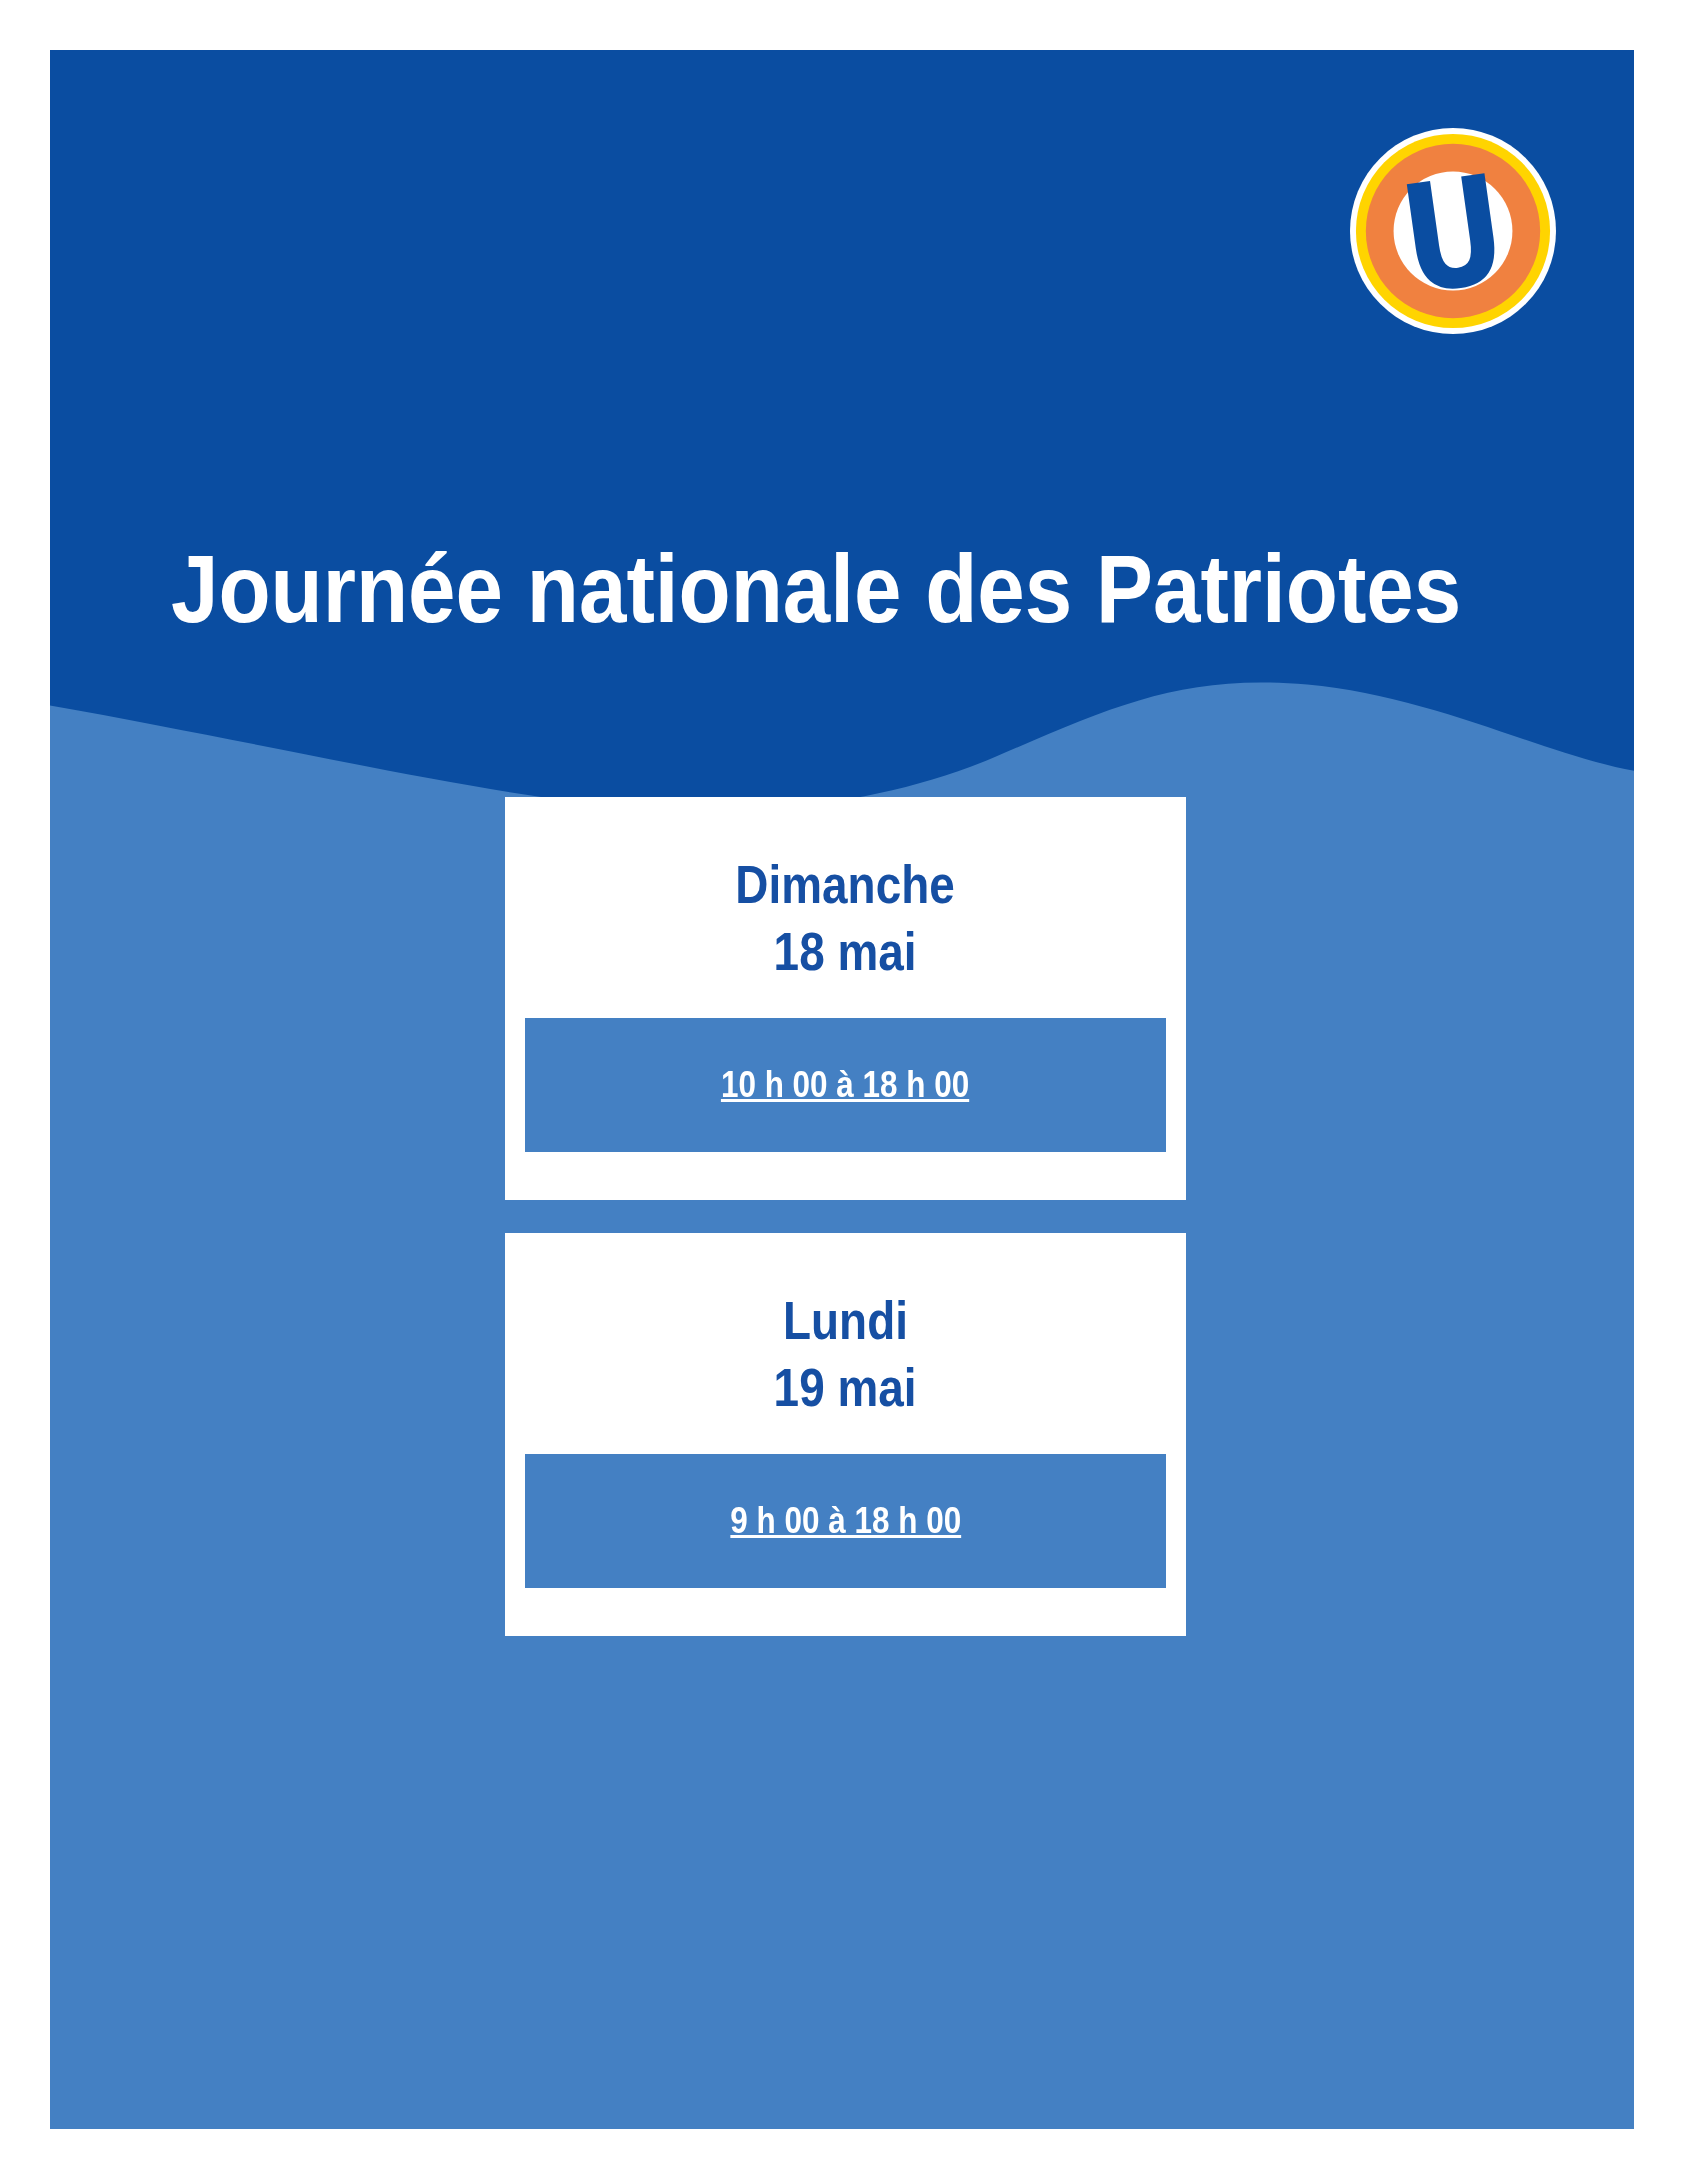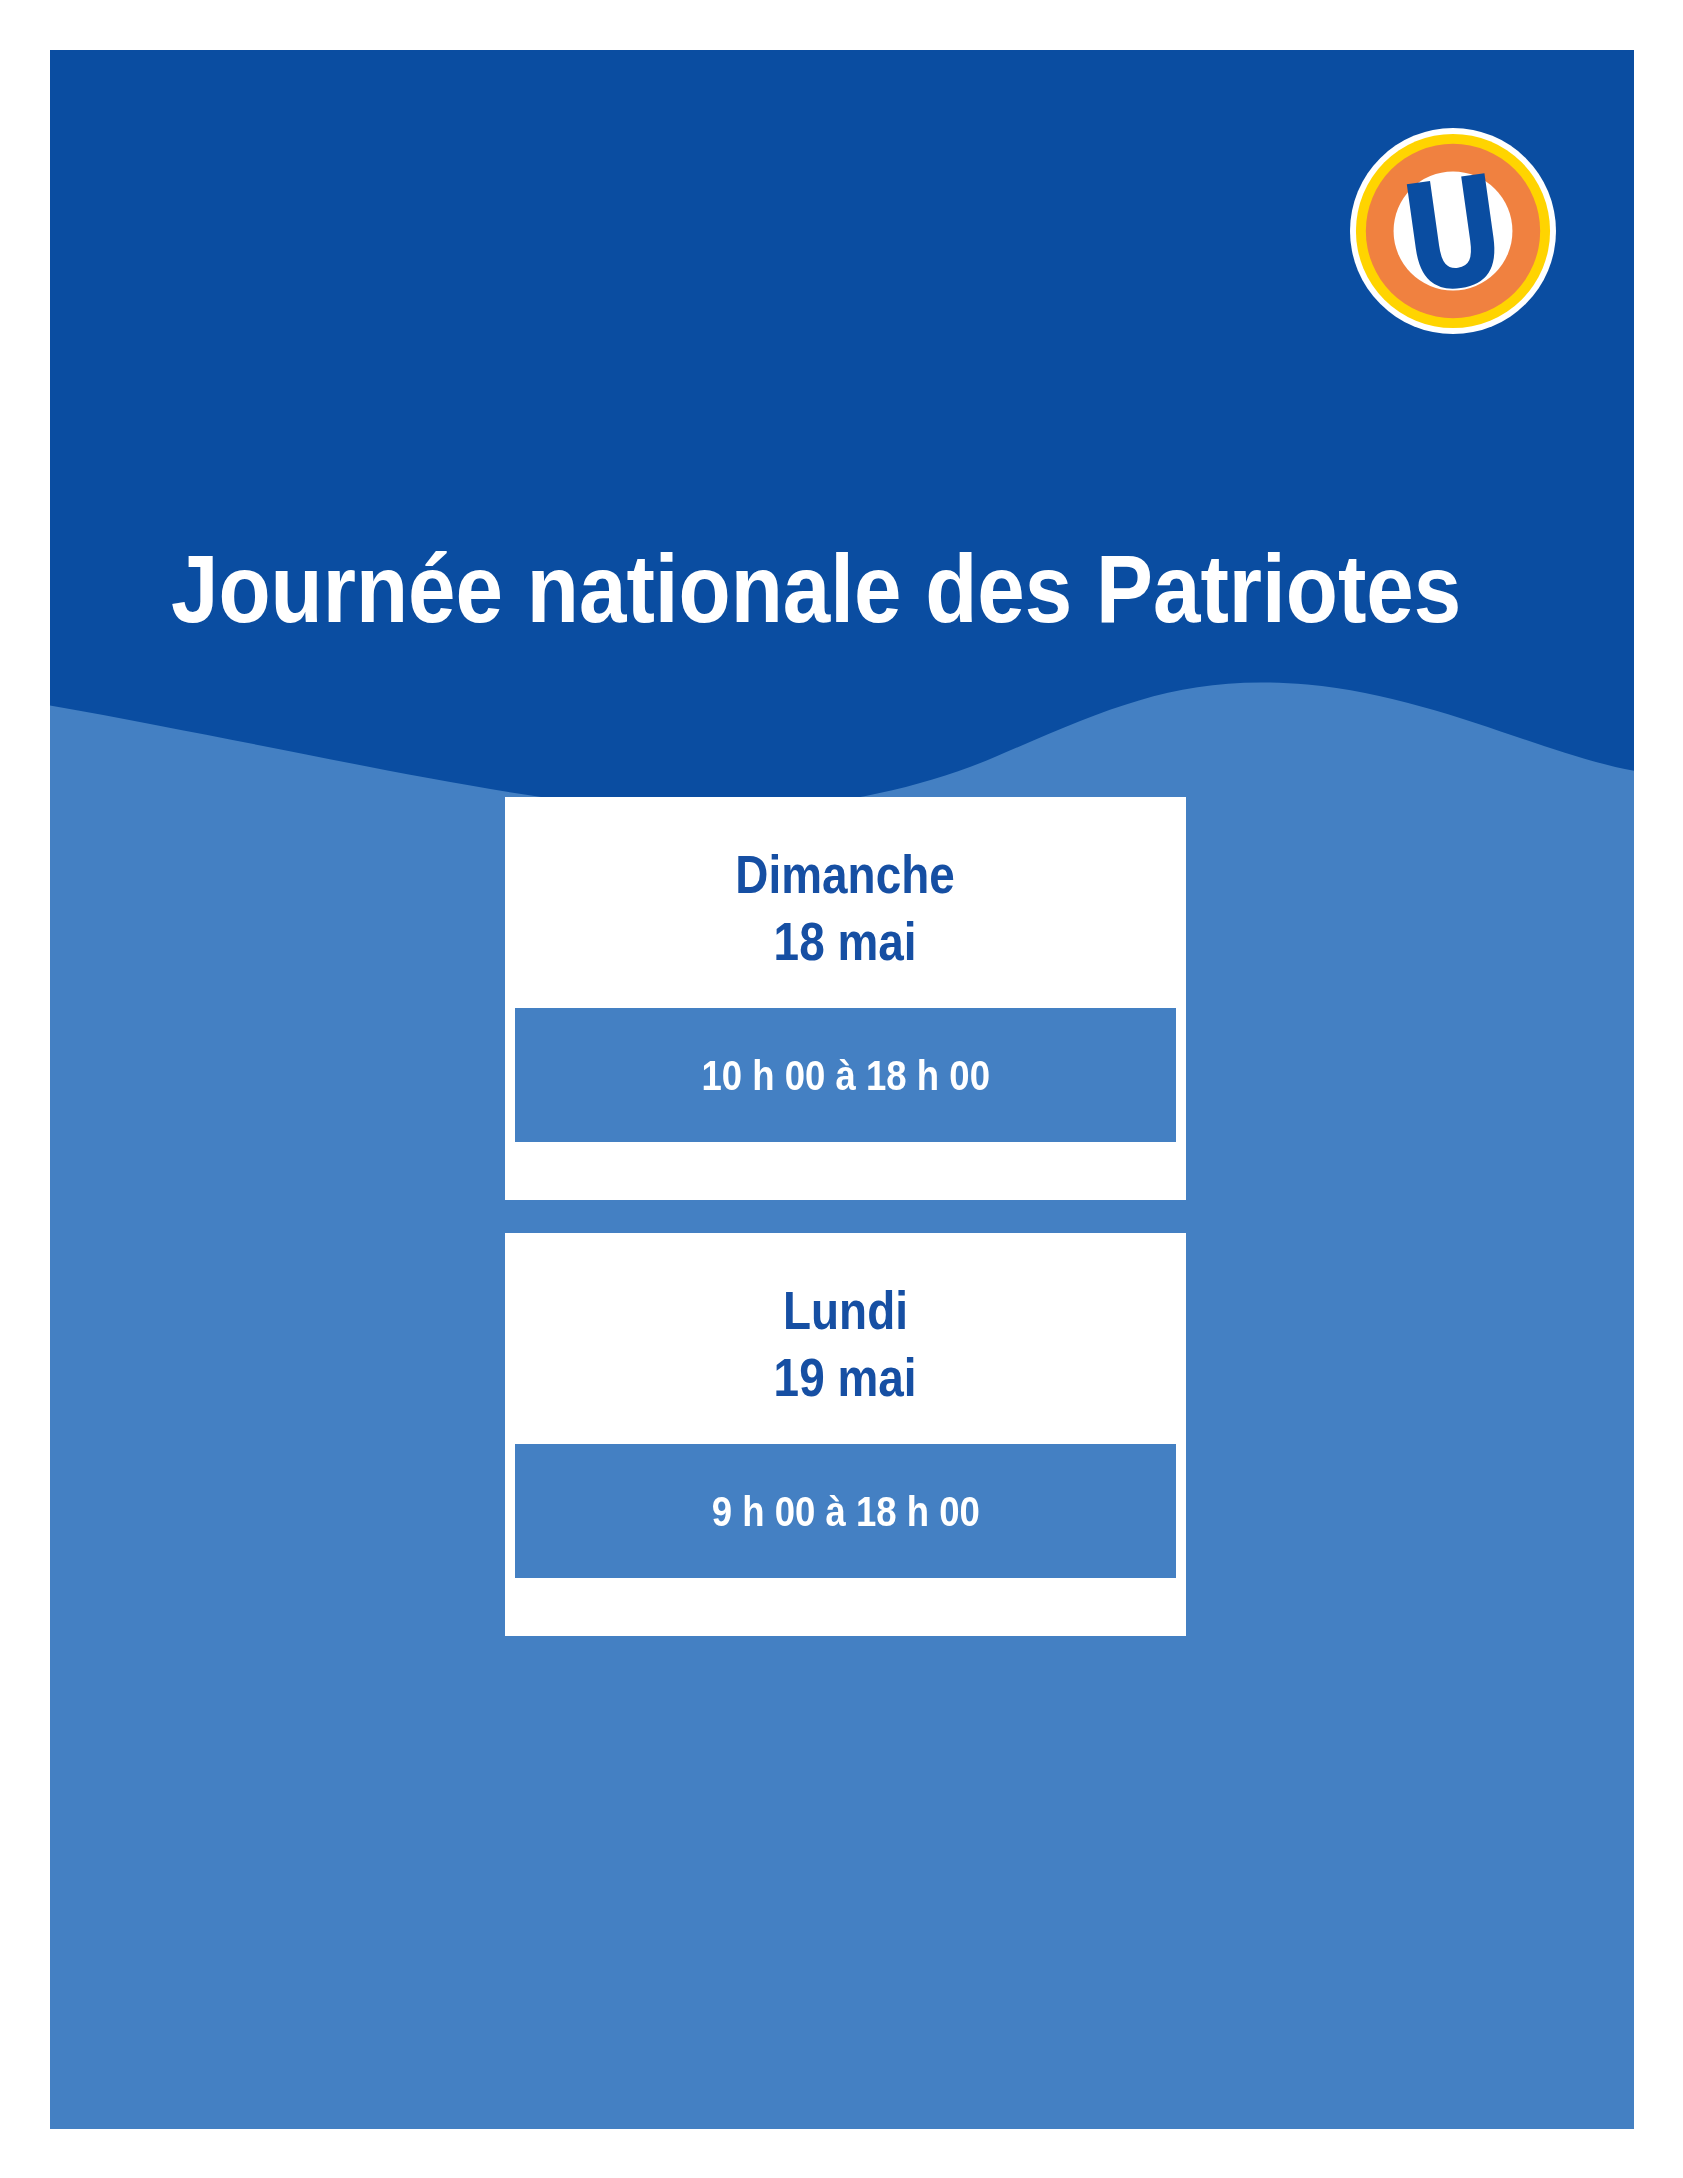--- a/index.html
+++ b/index.html
@@ -81,21 +81,21 @@
     transform: scaleX(0.88);
     transform-origin: left center;
   }
 
   .card {
     position: absolute;
     left: 455px;
     width: 681px;
     height: 403px;
     background: var(--card-white);
-    padding: 10px;
+    padding: 20px;
     display: flex;
     flex-direction: column;
   }
   .card-1 { top: 747px; }
   .card-2 { top: 1183px; }
   .card-3 { top: 1619px; }
 
   .card-day {
     height: 201px;
     display: flex;
@@ -109,22 +109,23 @@
     text-align: center;
   }
   .card-band {
     height: 134px;
     background: var(--band-blue);
     display: flex;
     align-items: center;
     justify-content: center;
     color: #ffffff;
     font-weight: bold;
-    font-size: 43px;
+    font-size: 37px;
     text-align: center;
+    text-decoration: underline;
   }
   .squish {
     display: inline-block;
     transform: scaleX(0.85);
     transform-origin: center center;
     white-space: nowrap;
   }
 </style>
 </head>
 <body>

